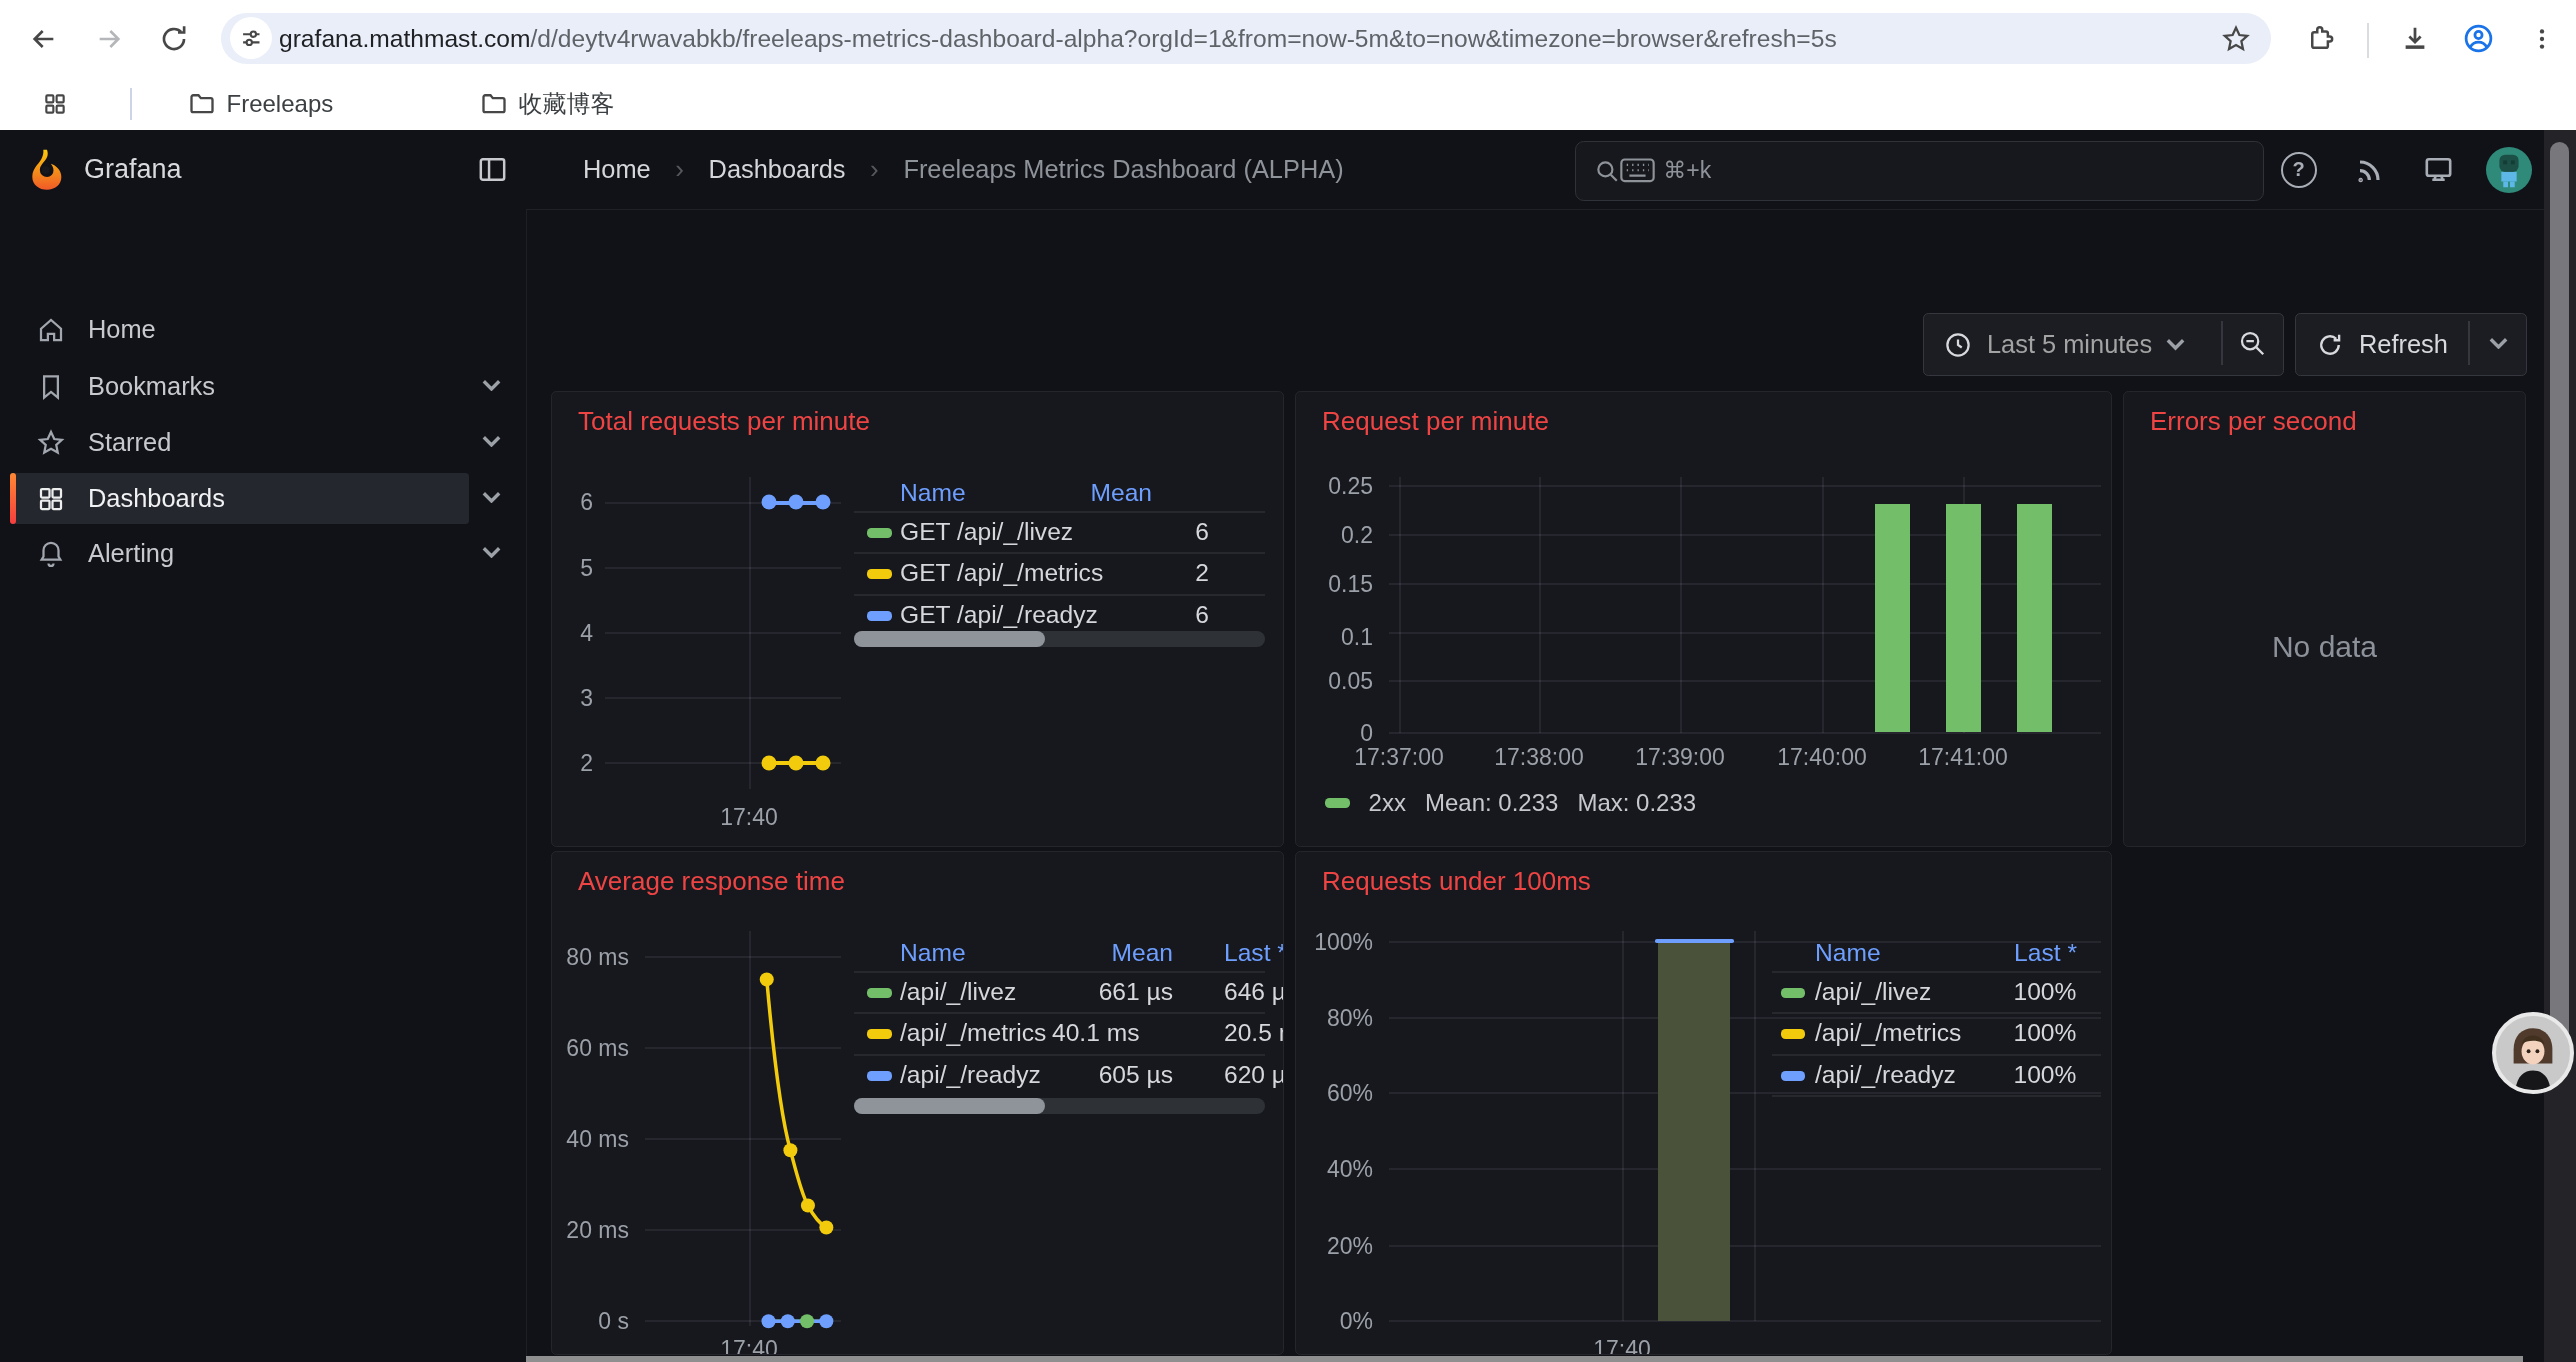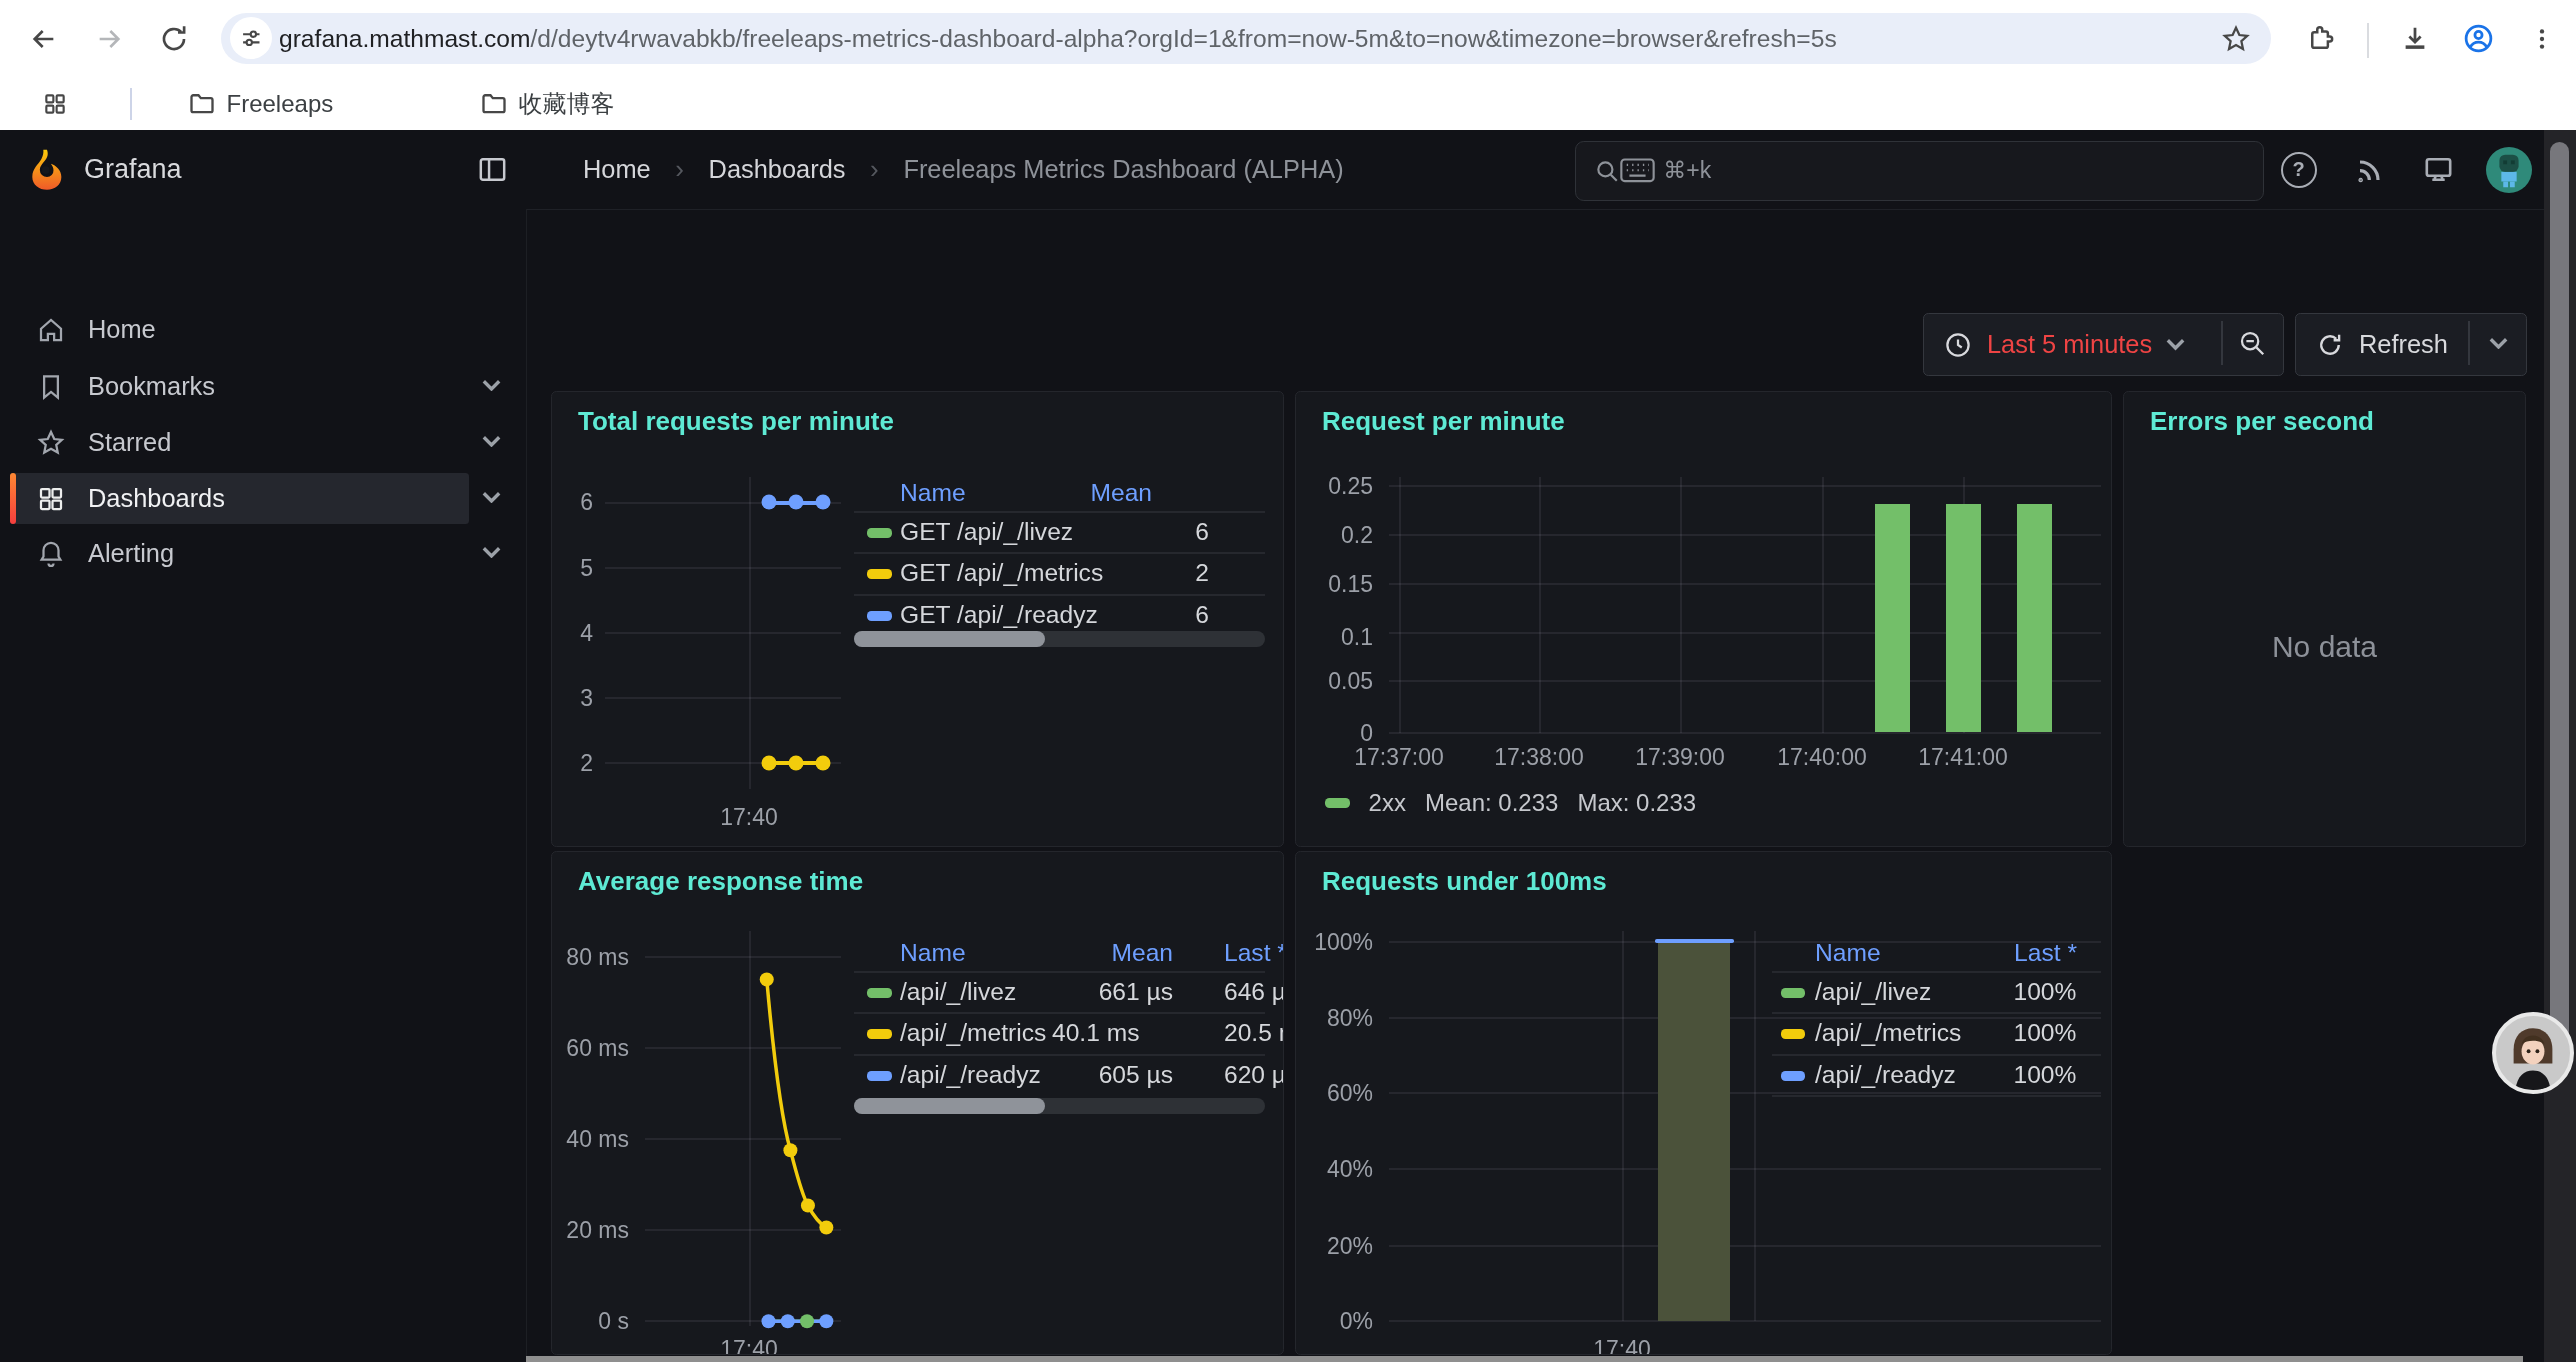--- a/index.html
+++ b/index.html
@@ -46,21 +46,21 @@
   .sitem .ic{position:absolute;left:36px;top:11.4px;width:30px;height:30px;}
   .sitem .ch{position:absolute;left:482px;top:17.5px;}
   .sactive{position:absolute;left:9.6px;width:459px;height:51px;background:#25272e;border-radius:3.5px;}
   .sbar-orange{position:absolute;left:9.6px;width:6.1px;height:51px;border-radius:3.5px;background:linear-gradient(180deg,#ff8833,#f53e3e);}
   .sicon{stroke:#a2a6ae;stroke-width:1.8;fill:none;}
   .sicon-w{stroke:#eceded;stroke-width:1.8;fill:none;}
 
   
   .timebtn{position:absolute;top:183px;height:61px;background:#1b1d23;border:1.8px solid #34373e;border-radius:5.3px;display:flex;align-items:center;}
   .panel{position:absolute;background:#16181d;border:1.8px solid #24262c;border-radius:5.3px;overflow:hidden;}
-  .ptitle{position:absolute;left:26px;top:14px;font-size:26px;font-weight:700;color:#5eead4;white-space:nowrap;}
+  .ptitle{position:absolute;left:26px;top:14px;font-size:26px;font-weight:400;color:#ef4444;white-space:nowrap;}
   .ylab{position:absolute;left:0;font-size:23px;color:#9ca0a8;text-align:right;transform:translateY(-50%);white-space:nowrap;}
   .xlab{position:absolute;font-size:23px;color:#9ca0a8;transform:translateX(-50%);white-space:nowrap;}
   .hgrid{position:absolute;height:1.8px;background:rgba(204,204,220,0.09);}
   .vgrid{position:absolute;width:1.8px;background:rgba(204,204,220,0.09);}
   .seriesline{position:absolute;height:4.4px;border-radius:2.6px;}
   .dot{position:absolute;width:15px;height:15px;border-radius:50%;transform:translate(-50%,-50%);}
   .lhead{position:absolute;font-size:24.6px;font-weight:500;color:#6e9fff;white-space:nowrap;}
   .lrow{position:absolute;height:40px;}
   .lrow .nm{position:absolute;left:46px;top:0;height:40px;line-height:40px;font-size:24.6px;color:#d5d7db;white-space:nowrap;}
   .lrow .sw{position:absolute;left:13px;top:16px;width:24.6px;height:9.6px;border-radius:4.4px;}
@@ -288,21 +288,21 @@
           <path d="M1 1.5l5 5 5-5"></path>
         </svg>
     </div>
   </div>
 
   <div class="timebtn" style="left:1923px;width:359px;">
     <svg style="margin-left:19px;" width="30" height="30" viewBox="0 0 24 24" fill="none" stroke="#d8d9dd" stroke-width="1.8">
         <circle cx="12" cy="12" r="8.5"></circle>
         <path d="M12 7.5V12l3 2"></path>
       </svg>
-    <span style="margin-left:14px;font-size:25.4px;color:#ef4444;">Last 5 minutes</span>
+    <span style="margin-left:14px;font-size:25.4px;color:#a3a3a3;">Last 5 minutes</span>
     <svg class="chev" style="margin-left:14px;" viewBox="0 0 12 8">
         <path d="M1 1.5l5 5 5-5"></path>
       </svg>
     <div style="position:absolute;left:297px;top:7px;width:1.8px;height:44px;background:#34373e;"></div>
     <div style="position:absolute;left:299px;top:0;width:58px;height:58px;display:flex;align-items:center;justify-content:center;">
       <svg width="30" height="30" viewBox="0 0 24 24" fill="none" stroke="#d8d9dd" stroke-width="1.8">
           <circle cx="10.5" cy="10.5" r="6.5"></circle>
           <path d="M15.5 15.5L21 21M7.5 10.5h6"></path>
         </svg>
     </div>

